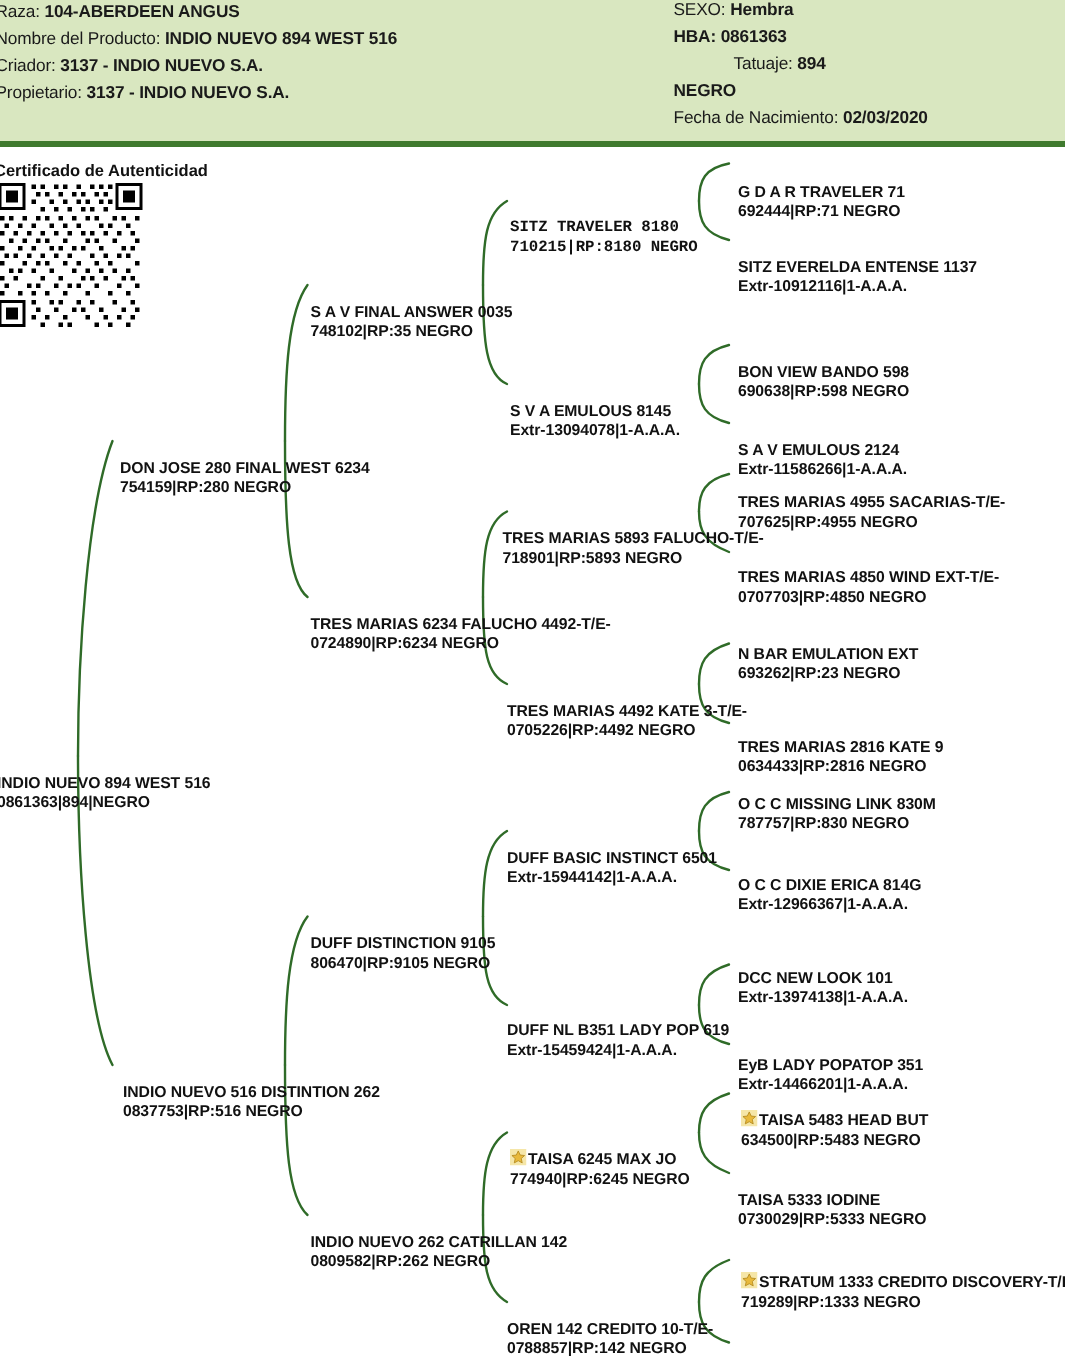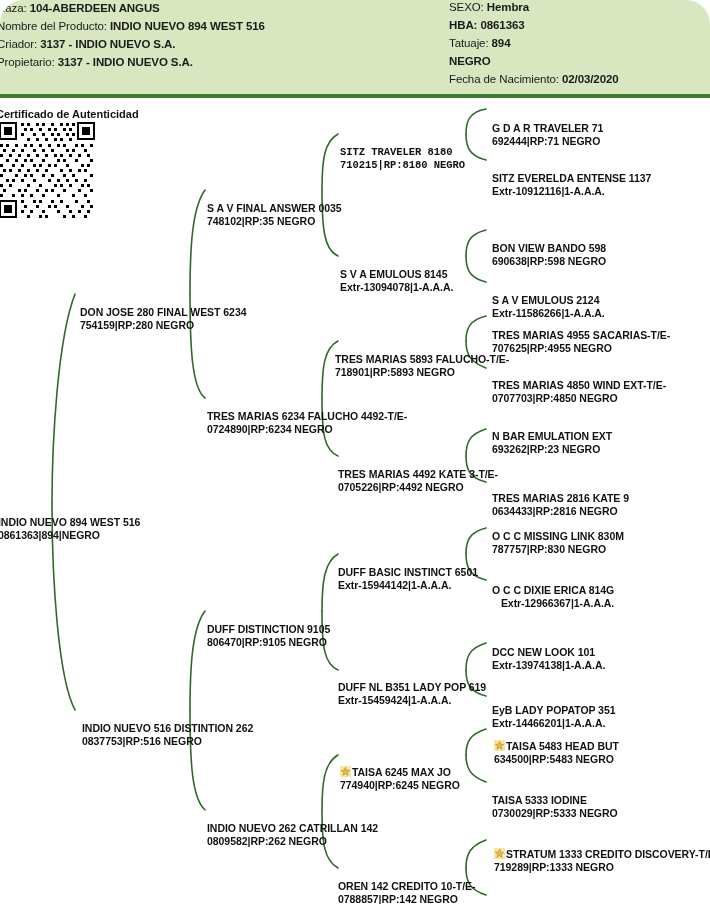--- a/index.html
+++ b/index.html
@@ -7,21 +7,20 @@
     margin: 0; padding: 0;
     background: #ffffff;
     font-family: "Liberation Sans", sans-serif;
   }
   #page {
     position: relative;
     width: 710px;
     height: 904px;
     overflow: hidden;
     background: #ffffff;
-    border-radius: 24px;
   }
 
   
   #header {
     position: absolute;
     left: 0; top: 0;
     width: 710px; height: 98px;
     background: #d9e7c0;
     border-bottom: 4px solid #3f7a2e;
   }
@@ -113,21 +112,21 @@
     <div class="hdr-line col-left" style="top:56px;">
       <span class="lbl">Propietario: </span><span class="val">3137 - INDIO NUEVO S.A.</span>
     </div>
 
     <div class="hdr-line col-right" style="top:1px;">
       <span class="lbl">SEXO: </span><span class="val">Hembra</span>
     </div>
     <div class="hdr-line col-right" style="top:19px;">
       <span class="val">HBA: </span><span class="val">0861363</span>
     </div>
-    <div class="hdr-line col-right" style="top:37px;">
+    <div class="hdr-line col-right" style="top:37px;margin-left:40px;">
       <span class="lbl">Tatuaje: </span><span class="val">894</span>
     </div>
     <div class="hdr-line col-right" style="top:55px;">
       <span class="val">NEGRO</span>
     </div>
     <div class="hdr-line col-right" style="top:73px;">
       <span class="lbl">Fecha de Nacimiento: </span><span class="val">02/03/2020</span>
     </div>
   </div>
 
@@ -452,21 +451,21 @@
       <span class="id">693262|RP:23 NEGRO</span>
     </div>
     <div class="node" style="left:492px; top:374px;">
       <span class="nm">TRES MARIAS 2816 KATE 9</span>
       <span class="id">0634433|RP:2816 NEGRO</span>
     </div>
     <div class="node" style="left:492px; top:412px;">
       <span class="nm">O C C MISSING LINK 830M</span>
       <span class="id">787757|RP:830 NEGRO</span>
     </div>
-    <div class="node" style="left:492px; top:466px;text-align:right;">
+    <div class="node" style="left:492px; top:466px;">
       <span class="nm">O C C DIXIE ERICA 814G</span>
       <span class="id">Extr-12966367|1-A.A.A.</span>
     </div>
     <div class="node" style="left:492px; top:528px;">
       <span class="nm">DCC NEW LOOK 101</span>
       <span class="id">Extr-13974138|1-A.A.A.</span>
     </div>
     <div class="node" style="left:492px; top:586px;">
       <span class="nm">EyB LADY POPATOP 351</span>
       <span class="id">Extr-14466201|1-A.A.A.</span>

